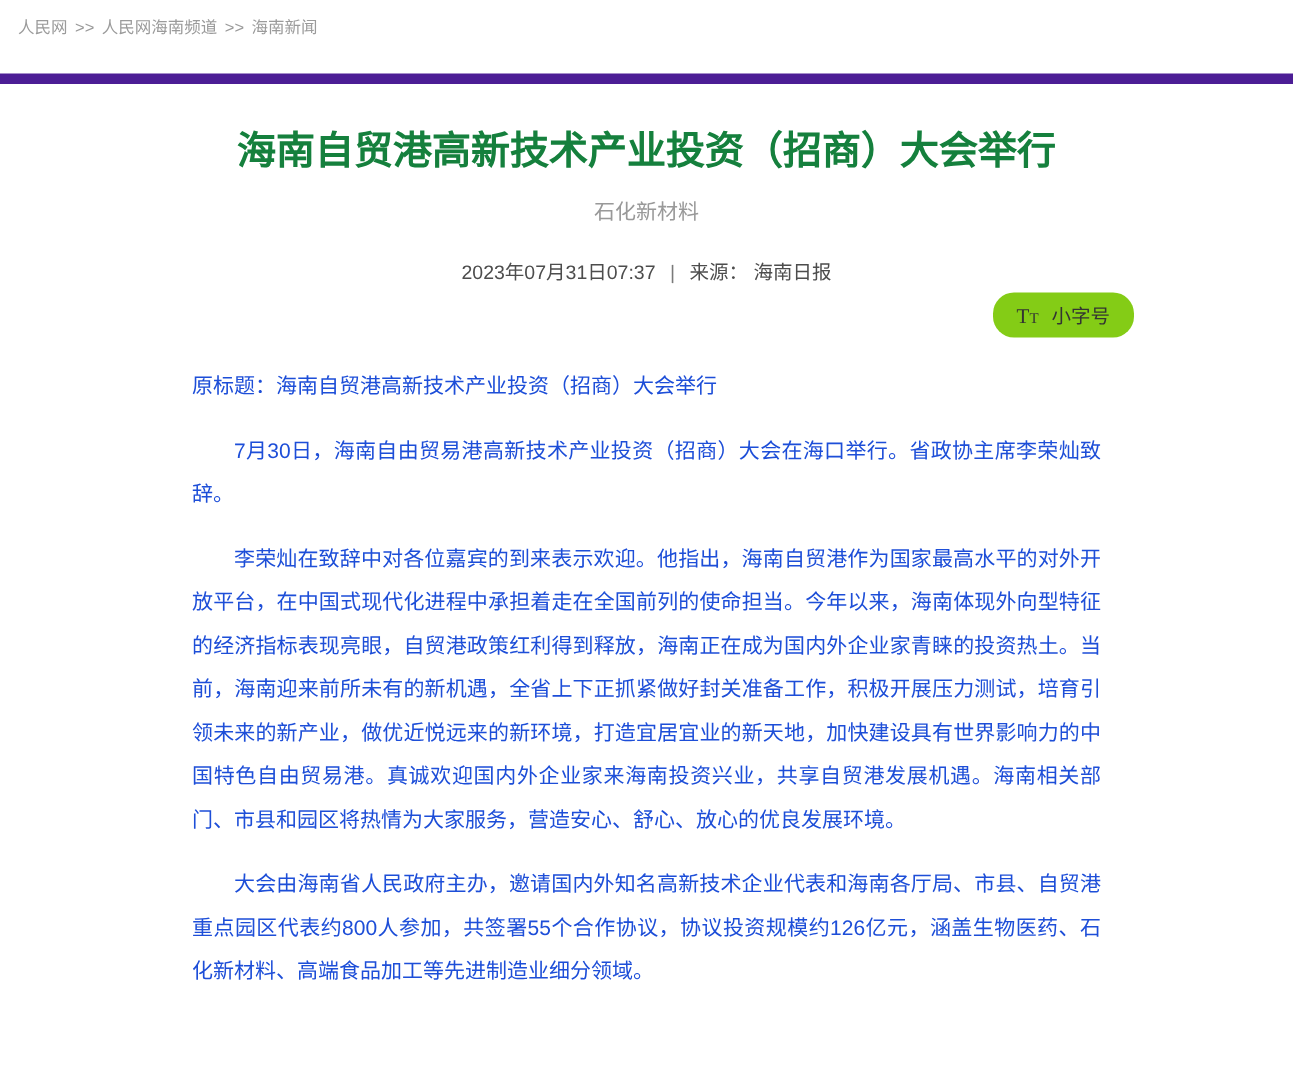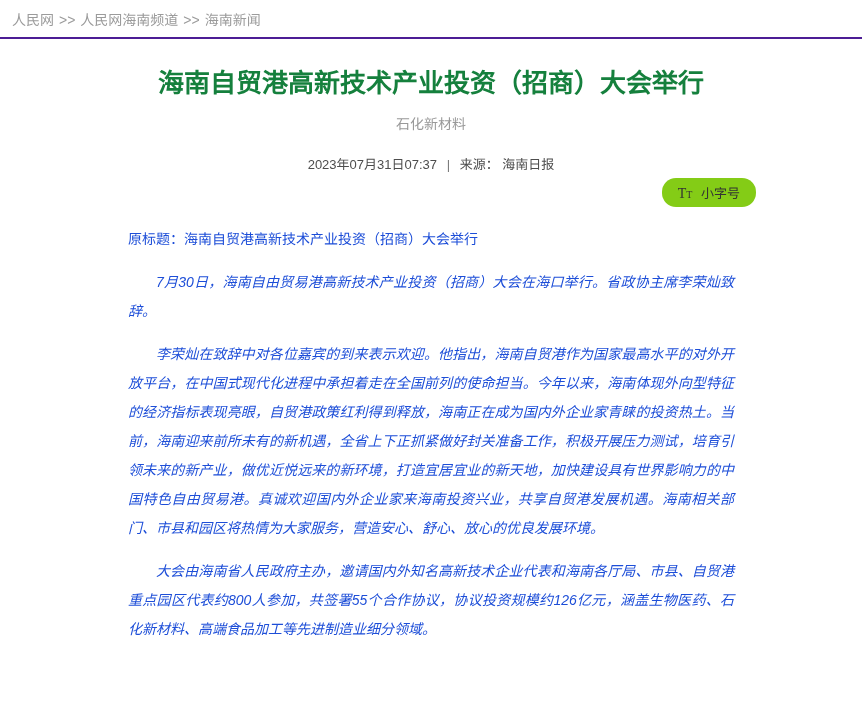--- a/index.html
+++ b/index.html
@@ -6,24 +6,24 @@
   html, body {
     margin: 0; padding: 0;
     width: 862px; height: 725px;
     background: #ffffff;
     font-family: "Liberation Sans", "DejaVu Sans", sans-serif;
     color: #333333;
     overflow: hidden;
   }
   
   .breadcrumb-bar {
-    padding: 9px 0 8px 12px;
-    font-size: 14px;
+    padding: 9px 0 24px 12px;
+    font-size: 11px;
     color: #9b9b9b;
-    border-bottom: 2px solid #4c1d95;
+    border-bottom: 7px solid #4c1d95;
   }
   .breadcrumb-bar a {
     color: #9b9b9b;
     text-decoration: none;
     cursor: pointer;
   }
   .breadcrumb-bar .sep { margin: 0 5px; color: #9b9b9b; }
 
   
   .article {
@@ -76,21 +76,21 @@
 
   
   .article-body { margin-top: 18px; }
   .article-body p {
     font-size: 14px;
     line-height: 29px;
     margin: 14px 0;
     text-align: justify;
     color: #1d4ed8;
   }
-  .article-body p.indent { text-indent: 2em; font-style: italic; }
+  .article-body p.indent { text-indent: 2em; }
   .article-body p.orig-title { text-indent: 0; }
 </style>
 </head>
 <body>
 
 <div class="breadcrumb-bar">
   
 <a>人民网</a><span class="sep">&gt;&gt;</span><a>人民网海南频道</a><span class="sep">&gt;&gt;</span><a>海南新闻</a></div>
 
 <div class="article">

